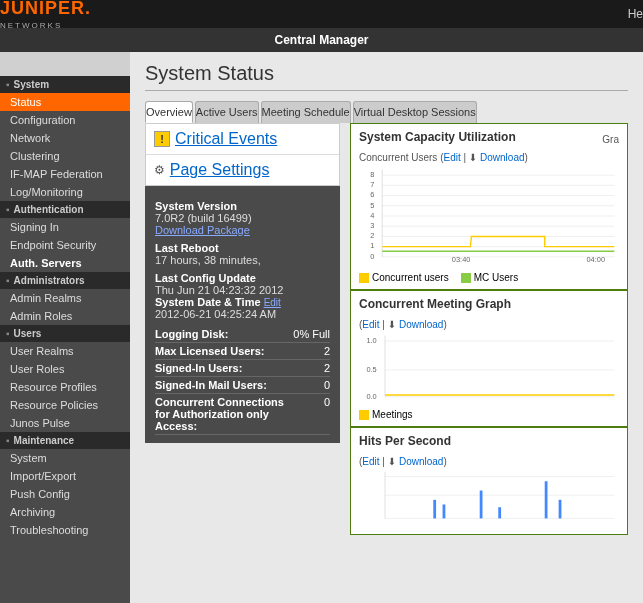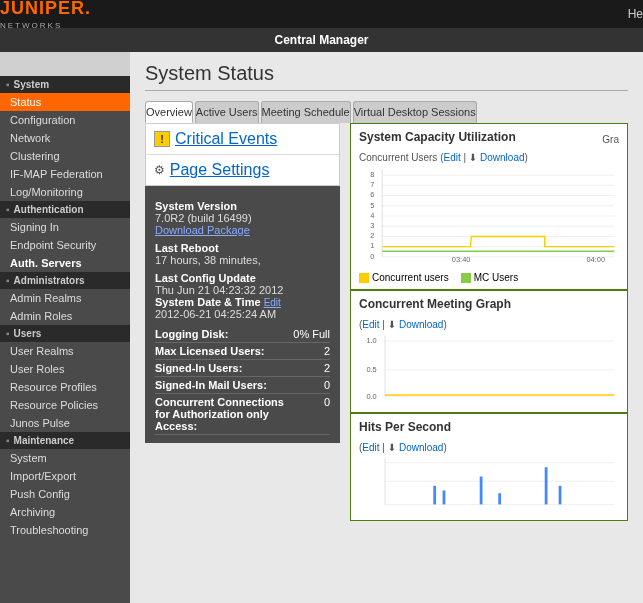--- a/index.html
+++ b/index.html
@@ -276,20 +276,26 @@
               <line x1="28" y1="37" x2="275" y2="37" stroke="#ddd" stroke-width="0.5"></line>
               <line x1="28" y1="66" x2="275" y2="66" stroke="#ddd" stroke-width="0.5"></line>
               <line x1="28" y1="0" x2="28" y2="66" stroke="#bbb" stroke-width="0.5"></line>
 
               <polyline points="28,64 275,64" fill="none" stroke="#ffcc00" stroke-width="1.5"></polyline>
 
               <text x="100" y="78" font-size="8" fill="#666">03:40</text>
               <text x="245" y="78" font-size="8" fill="#666">04:00</text>
             </svg>
           </div>
+          <div class="chart-legend">
+            <div class="legend-item">
+              <span class="legend-color" style="background:#ffcc00;"></span>
+              <span>Meetings</span>
+            </div>
+          </div>
         </div>
 
         <div class="chart-box">
           <div class="chart-header">
             <span class="chart-title">Hits Per Second</span>
           </div>
           <div style="font-size:10px; color:#555; margin-bottom:3px;">
             (<a style="color:#0066cc; cursor:pointer;">Edit</a><span> | </span><span>⬇</span> <a style="color:#0066cc; cursor:pointer;">Download</a>)
           </div>
           <div class="chart-svg-container">

